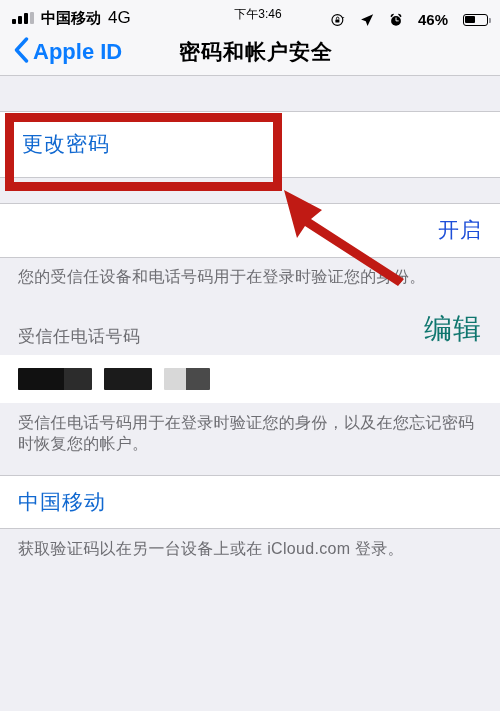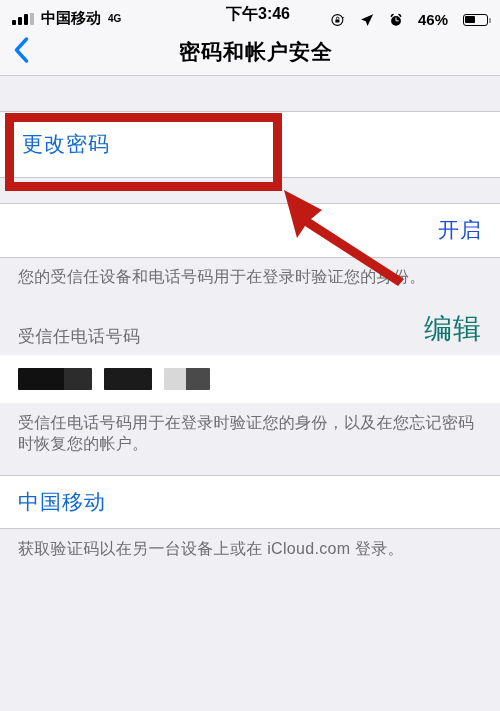--- a/index.html
+++ b/index.html
@@ -30,22 +30,22 @@
     pointer-events:none;
   }
   .sb-right{ margin-left:auto; display:flex; align-items:center; gap:15px; z-index:2;}
   .bars{ display:flex; align-items:flex-end; gap:2px; height:12px; }
   .bars i{ display:block; width:4px; border-radius:1px; background:#000; }
   .bars i:nth-child(1){ height:5px; }
   .bars i:nth-child(2){ height:8px; }
   .bars i:nth-child(3){ height:11px; }
   .bars i:nth-child(4){ height:12px; background:#b8b8bd; }
   .carrier{ font-size:15px; font-weight:bold; letter-spacing:0px; }
-  .net{ font-size:10px; font-weight:bold; }
-  .clock{ font-size:16px; font-weight:bold; letter-spacing:0px;margin-left:16px; }
+  .net{ font-size:17px; font-weight:normal; }
+  .clock{ font-size:12px; font-weight:normal; letter-spacing:0px;margin-left:16px; }
   .sb-icon{ display:inline-flex; align-items:center; }
   .pct{ font-size:15px; font-weight:bold; }
   .battery{
     width:25px; height:12px; border:1.6px solid #000; border-radius:3px;
     position:relative; display:flex; align-items:center; padding:1.3px;
   }
   .battery::after{
     content:""; position:absolute; right:-4px; top:3.2px;
     width:2px; height:5px; background:#9a9aa0; border-radius:0 1px 1px 0;
   }
@@ -190,20 +190,21 @@
     </div>
   </div>
 
   <div class="navbar">
     <div class="back">
       <span class="chev">
         <svg width="15" height="26" viewBox="0 0 15 26">
           <path d="M12.5 2 L2.5 13 L12.5 24" fill="none" stroke="#0a7cff" stroke-width="3.4" stroke-linecap="round" stroke-linejoin="round"></path>
         </svg>
       </span>
+      <span class="back-label">Apple ID</span>
     </div>
     <div class="nav-title">密码和帐户安全</div>
   </div>
 
   <div class="gap" style="height:35px;"></div>
 
   <div class="cell hair-top hair-bot" style="height:66px;padding-left:22px;">
     <span class="cell-link">更改密码</span>
   </div>
 

